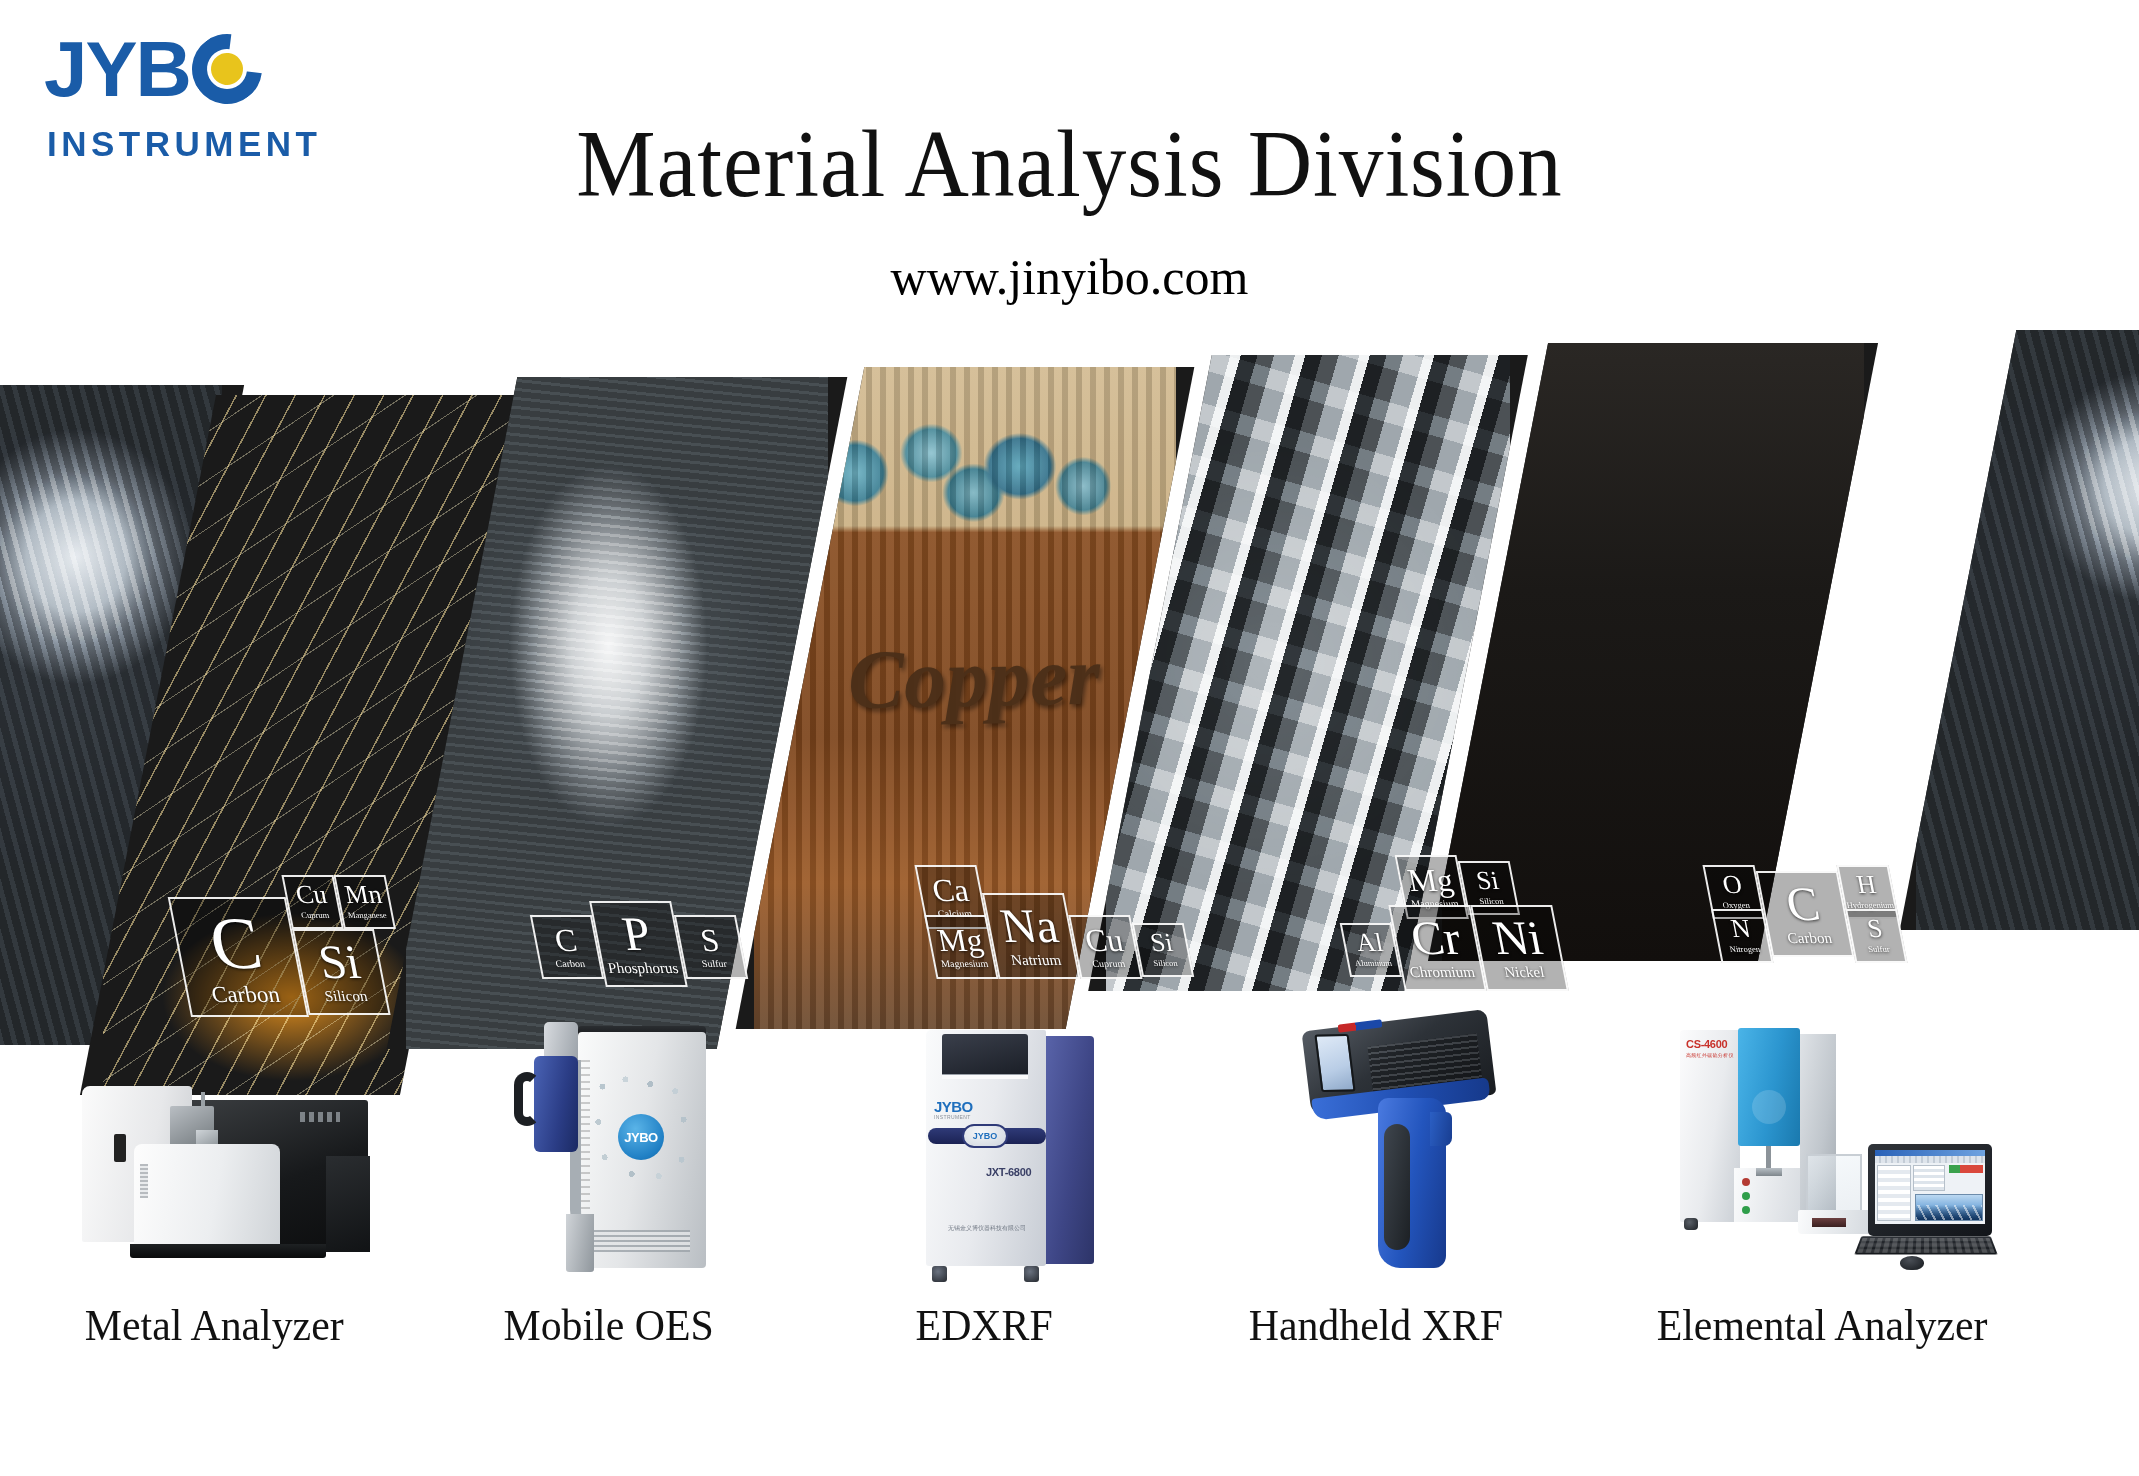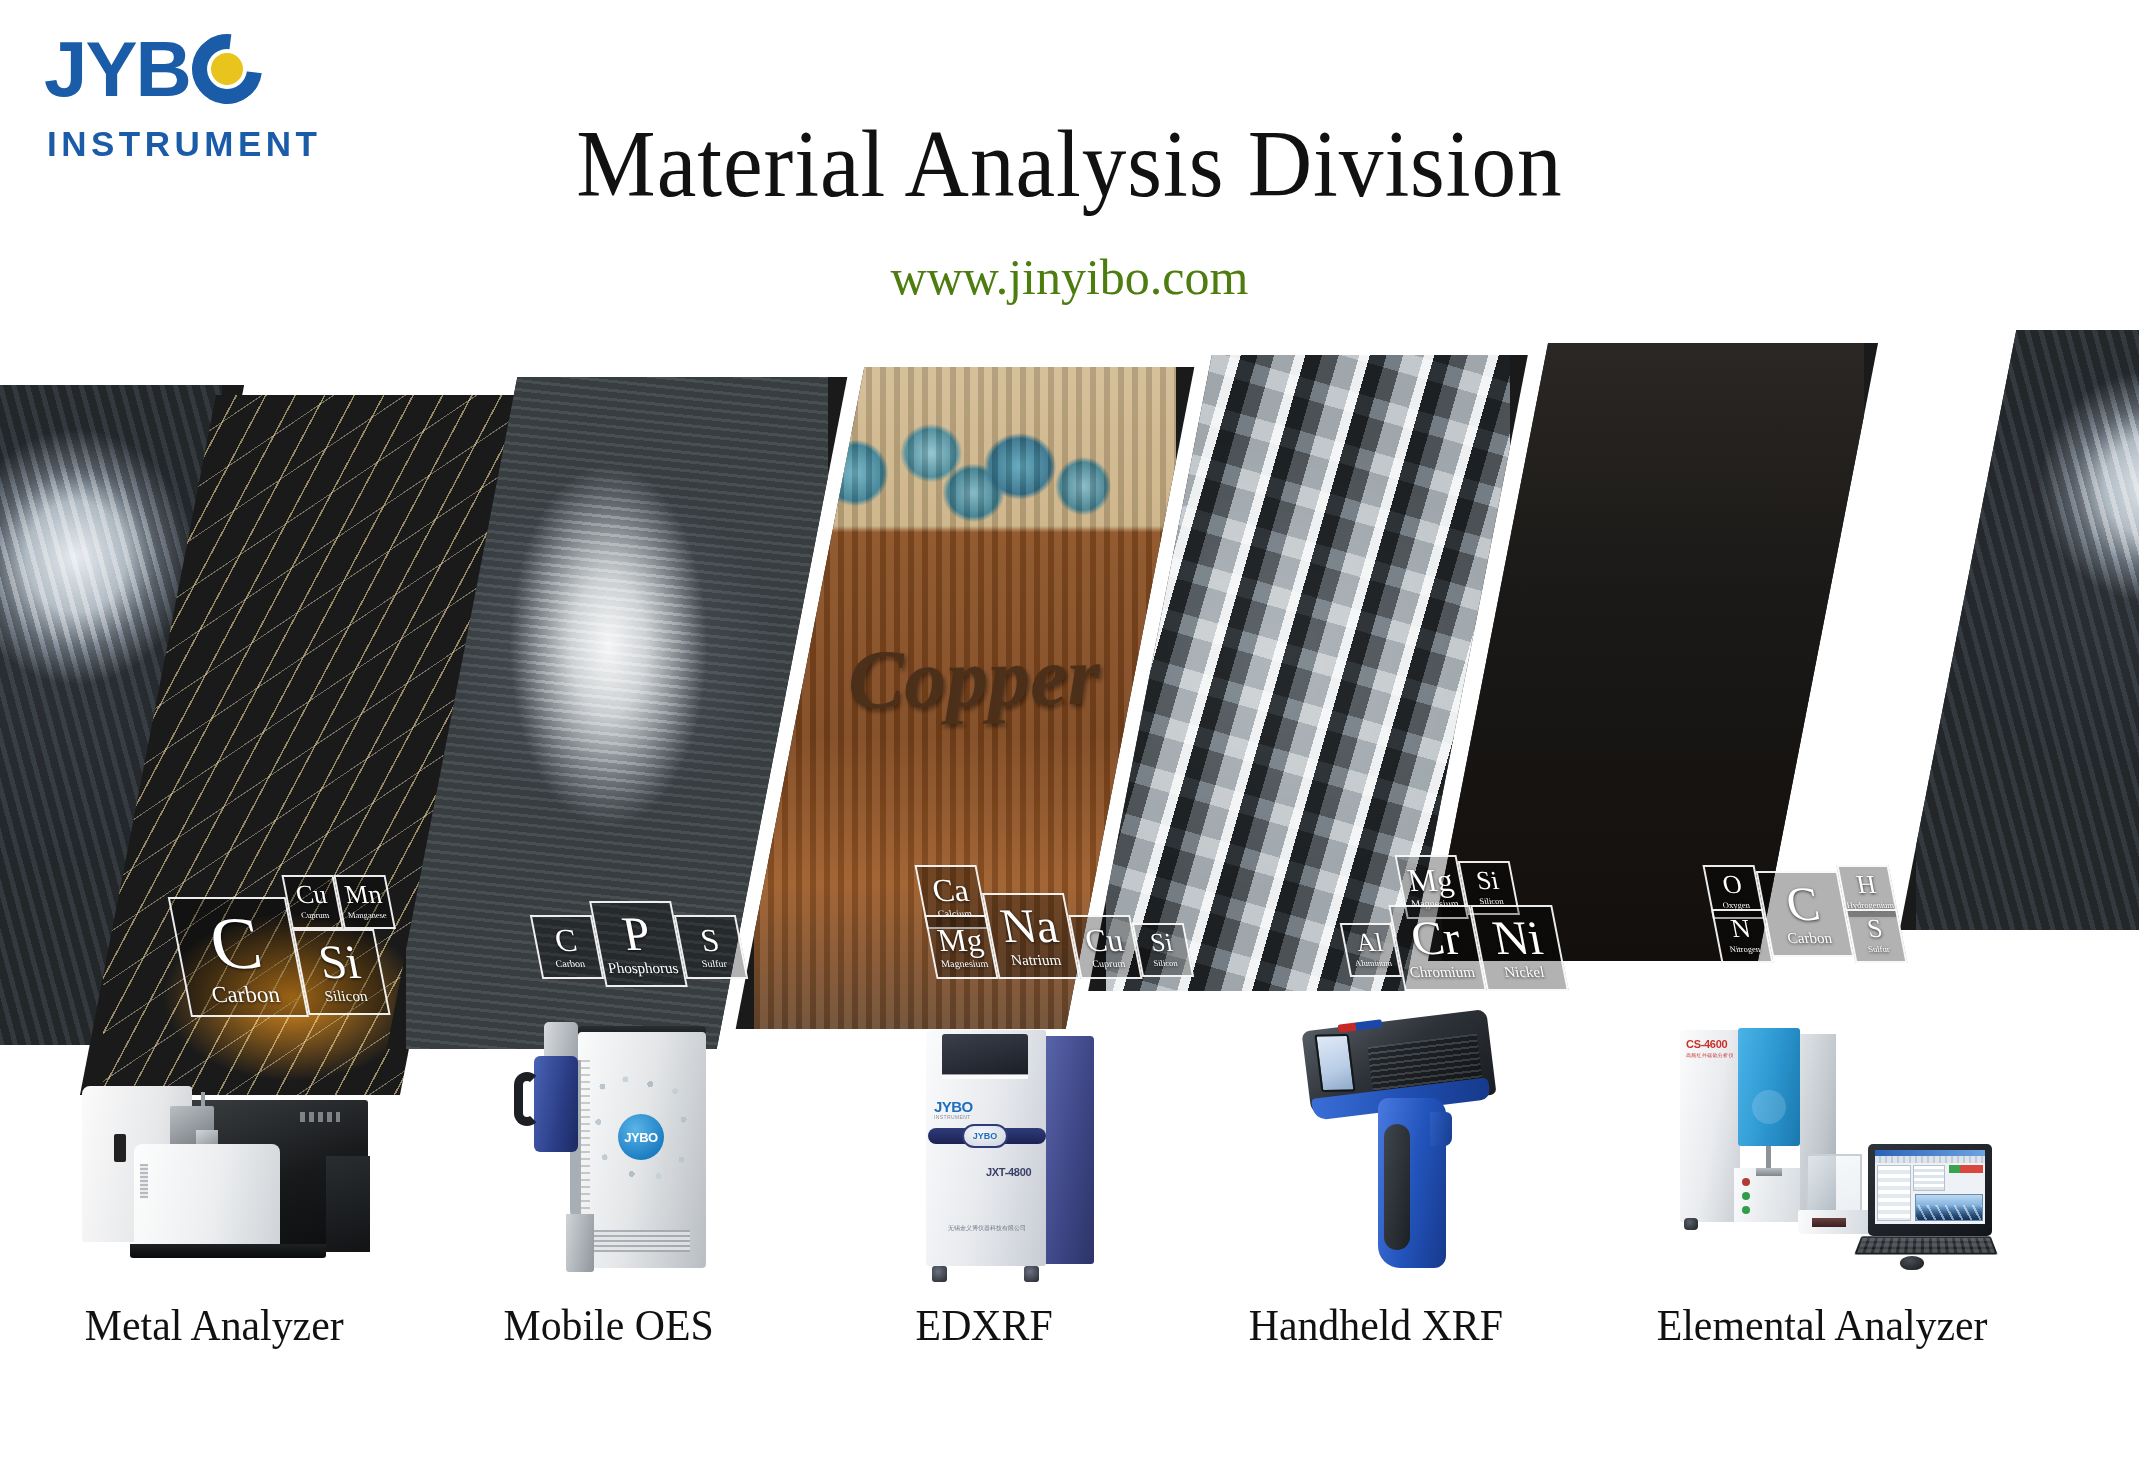--- a/index.html
+++ b/index.html
@@ -68,21 +68,21 @@
     color: #111111;
     letter-spacing: 1px;
     transform: scaleX(0.93);
   }
   #website {
     position: absolute;
     left: 0; right: 0; top: 248px;
     text-align: center;
     font-family: "Liberation Serif", serif;
     font-size: 50px;
-    color: #4d7c0f;
+    color: #000000;
     letter-spacing: 0px;
   }
 
   
   #strip {
     position: absolute;
     left: 0; top: 385px;
     width: 2139px; height: 700px;
   }
   .panel {
@@ -822,21 +822,21 @@
 
   <div class="product" id="prod-edxrf">
     <div class="side"></div>
     <div class="main"></div>
     <div class="printer"></div>
     <div class="printer-slot"></div>
     <div class="jybo-txt">JYBO</div>
     <div class="jybo-sub">INSTRUMENT</div>
     <div class="handle-bar"></div>
     <div class="handle-btn">JYBO</div>
-    <div class="model">JXT-4800</div>
+    <div class="model">JXT-6800</div>
     <div class="cn">无锡金义博仪器科技有限公司</div>
     <div class="caster c1"></div>
     <div class="caster c2"></div>
   </div>
 
   <div class="product" id="prod-xrf">
     <div class="head-dark"></div>
     <div class="ridges"></div>
     <div class="head-blue"></div>
     <div class="topbar"></div>

